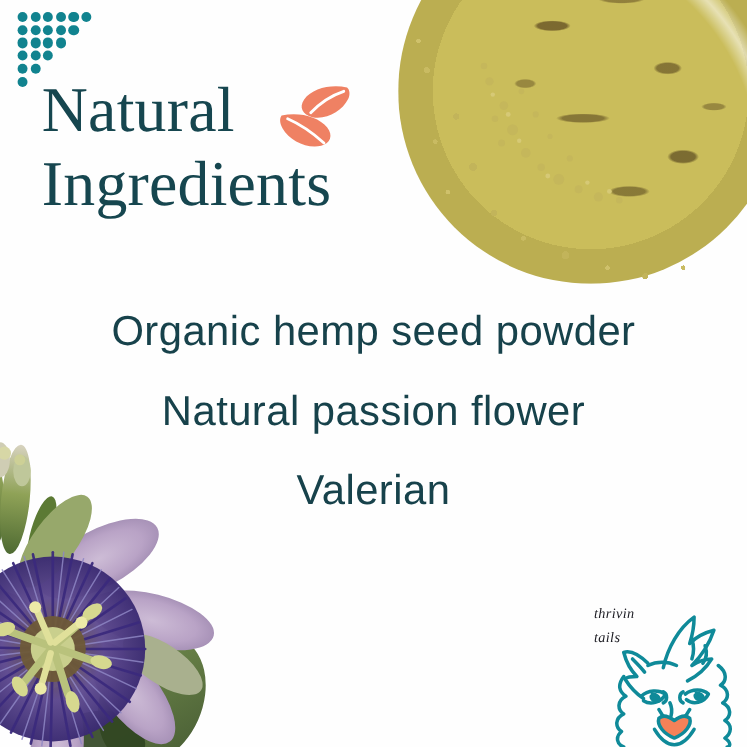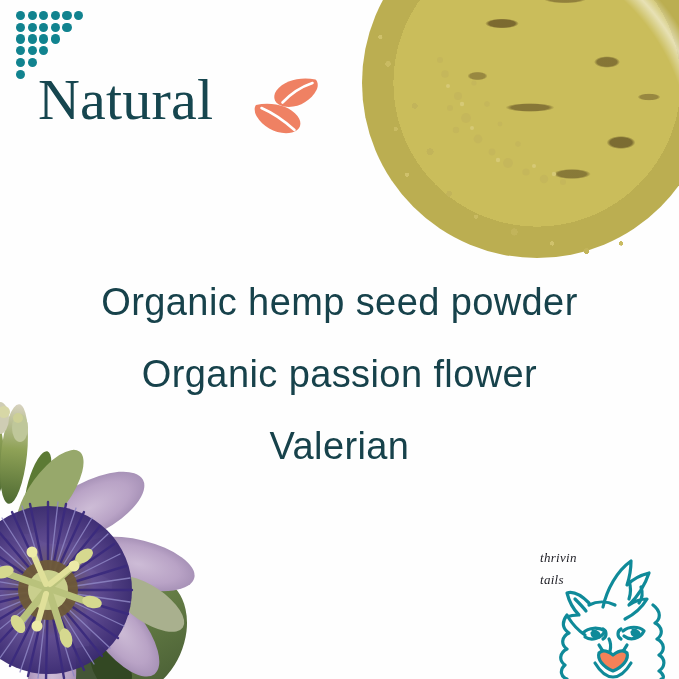--- a/index.html
+++ b/index.html
@@ -193,20 +193,21 @@
       <div class="dot" style="--dotcol: #11838f; left: 0px; top: 35.1px;"></div>
       <div class="dot" style="--dotcol: #11838f; left: 11.6px; top: 35.1px;"></div>
       <div class="dot" style="--dotcol: #11838f; left: 23.2px; top: 35.1px;"></div>
       <div class="dot" style="--dotcol: #11838f; left: 0px; top: 46.8px;"></div>
       <div class="dot" style="--dotcol: #11838f; left: 11.6px; top: 46.8px;"></div>
       <div class="dot" style="--dotcol: #11838f; left: 0px; top: 58.5px;"></div>
     </div>
 
   <div id="headline">
     <div class="head-line">Natural</div>
+    <div class="head-line">Ingredients</div>
   </div>
 
   <div id="leaf-mark">
     <svg width="66" height="62" viewBox="0 0 66 62" xmlns="http://www.w3.org/2000/svg">
 
       <path d="M62.5 3.5 C48 0.5 31 4 23.5 14.5 C18.5 21.5 22 28.5 31 30.5 C44 33 58 25 63.5 14 C65.5 10 65 5.5 62.5 3.5 Z" fill="#ef8163"></path>
       <path d="M59.5 7.0 C49 10.5 38 17.5 29.5 26.5" fill="none" stroke="#ffffff" stroke-width="2.6" stroke-linecap="round"></path>
 
       <path d="M3.0 29.0 C1.0 31.5 1.2 36.0 3.8 40.5 C10.5 52 26 59.5 39 56.5 C47.5 54.5 50.0 47.0 44.5 40.0 C36.5 29.5 18.0 25.5 3.0 29.0 Z" fill="#ef8163"></path>
       <path d="M8.5 32.0 C20 37.0 32 45.5 41.5 54.0" fill="none" stroke="#ffffff" stroke-width="2.6" stroke-linecap="round"></path>
@@ -239,21 +240,21 @@
         <circle cx="86" cy="252" r="2.2"></circle>
           <circle cx="122" cy="258" r="2"></circle>
         <circle cx="36" cy="178" r="2"></circle>
           <circle cx="142" cy="266" r="2.2"></circle>
       </g>
     </svg>
   </div>
 
   <div id="ingredients">
     <div class="ing">Organic hemp seed powder</div>
-    <div class="ing">Organic passion flower</div>
+    <div class="ing">Natural passion flower</div>
     <div class="ing">Valerian</div>
   </div>
 
   <div id="flower">
     <svg width="290" height="300" viewBox="0 0 290 300" xmlns="http://www.w3.org/2000/svg">
       <defs>
         <radialGradient id="petalG" cx="50%" cy="50%" r="60%">
           <stop offset="0%" stop-color="#cdbcd6"></stop>
           <stop offset="60%" stop-color="#b9a3c6"></stop>
           <stop offset="100%" stop-color="#9b86ad"></stop>

